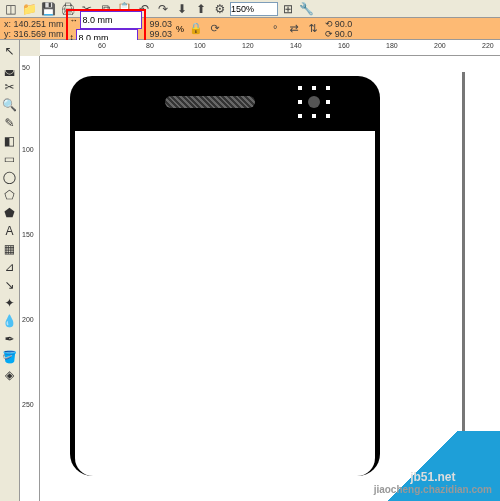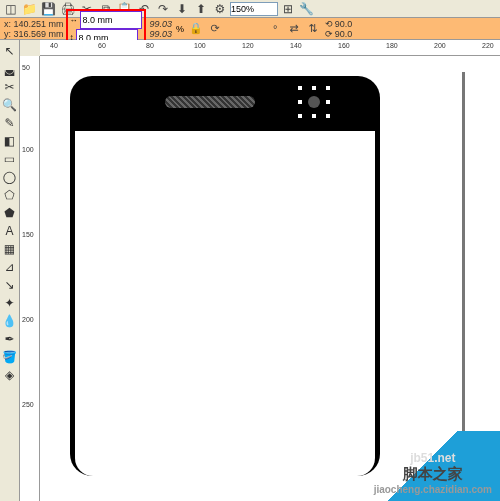--- a/index.html
+++ b/index.html
@@ -5,21 +5,21 @@
 * { box-sizing: border-box; margin: 0; padding: 0; }
 body { font-family: Arial, sans-serif; font-size: 10px; background: #ece9d8; width: 500px; height: 501px; overflow: hidden; }
 .topbar { height: 18px; background: #ece9d8; border-bottom: 1px solid #999; display: flex; align-items: center; padding: 0 2px; gap: 1px; }
 .topbar span { width: 18px; height: 14px; display: inline-flex; align-items: center; justify-content: center; color: #444; font-size: 12px; }
 .propbar { height: 22px; background: #fdba74; border-bottom: 1px solid #999; display: flex; align-items: center; padding-left: 2px; }
 .coord { display: flex; flex-direction: column; font-size: 9px; color: #333; padding: 0 2px; }
 .redbox { border: 2px solid red; padding: 0 2px; display: flex; flex-direction: column; }
 .dimrow { display: flex; align-items: center; gap: 2px; }
 .dimrow span { font-size: 8px; }
 .dimrow input { width: 62px; height: 10px; font-size: 9px; border: 1px solid #6d28d9; padding: 8px 2px; }
-.pct { display: flex; flex-direction: column; font-size: 9px; color: #333; padding: 0 4px; font-style: italic; }
+.pct { display: flex; flex-direction: column; font-size: 9px; color: #333; padding: 0 4px; }
 .propicons { display: flex; align-items: center; gap: 3px; padding: 0 4px; }
 .propicons span { width: 16px; height: 16px; display: inline-flex; align-items: center; justify-content: center; font-size: 11px; color: #444; }
 .propicons input { width: 38px; height: 14px; font-size: 9px; border: 1px solid #7e9db9; padding: 0 2px; margin-top: 40px; }
 .rot { display: flex; flex-direction: column; font-size: 9px; color: #333; gap: 0; }
 .rot div { display: flex; align-items: center; gap: 2px; }
 .workspace { display: flex; height: calc(100% - 40px); }
 .toolbox { width: 20px; background: #ece9d8; border-right: 1px solid #999; display: flex; flex-direction: column; padding-top: 2px; }
 .toolbox span { height: 18px; display: flex; align-items: center; justify-content: center; font-size: 12px; color: #333; cursor: pointer; }
 .canvas-area { flex: 1; background: #ece9d8; position: relative; overflow: hidden; }
 .ruler-h { position: absolute; top: 0; left: 20px; right: 0; height: 16px; background: #fff; border-bottom: 1px solid #999; font-size: 7px; color: #333; }
@@ -158,17 +158,16 @@
           <div class="handle h7"></div>
           <div class="handle h8"></div>
         </div>
         <div class="phone-inner"></div>
       </div>
       <div class="greyline"></div>
     </div>
     <div class="wm-badge"></div>
     <div class="wm-text">
       <span style="color:#ddd;font-size:12px;">jb51.net</span><br>
-      <span>脚本之家</span>
       <small>jiaocheng.chazidian.com</small>
     </div>
   </div>
 </div>
 
 </body></html>

